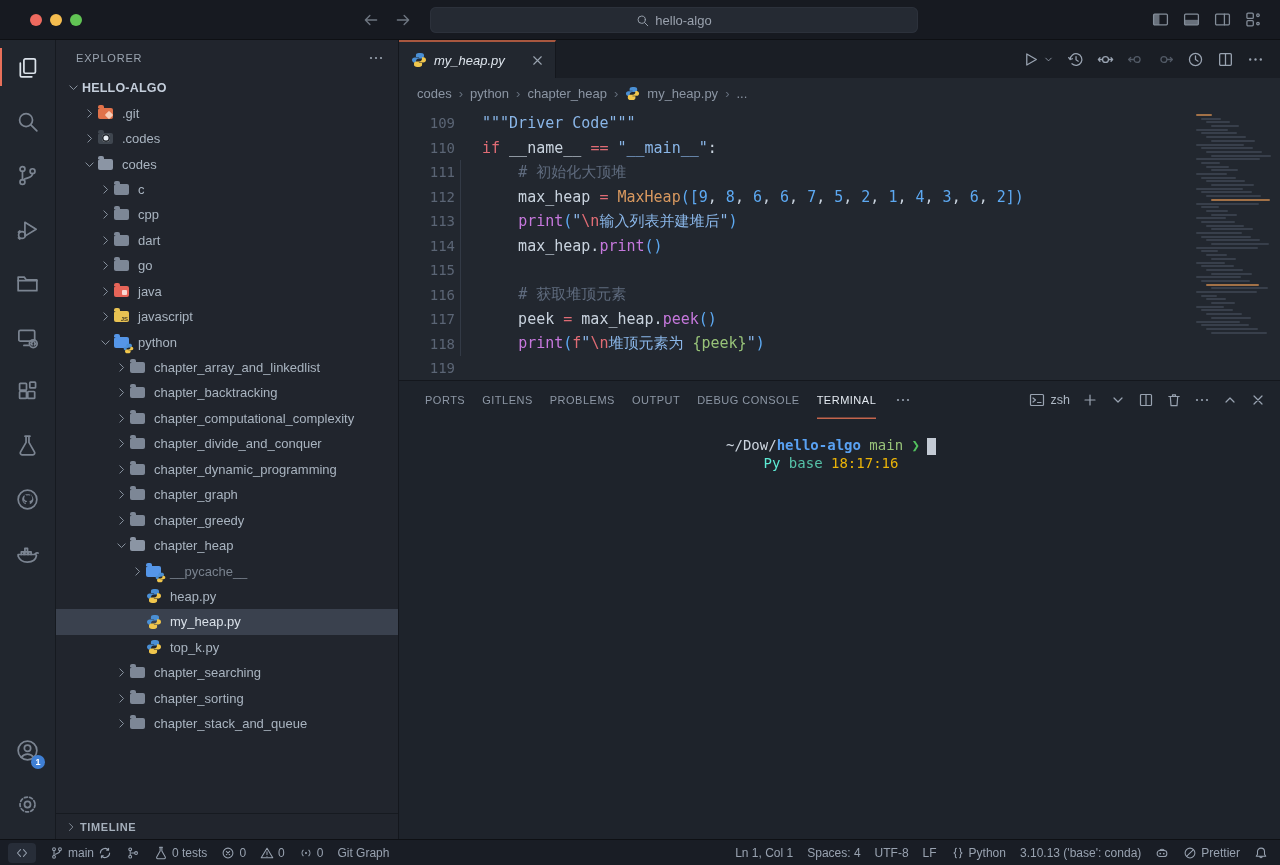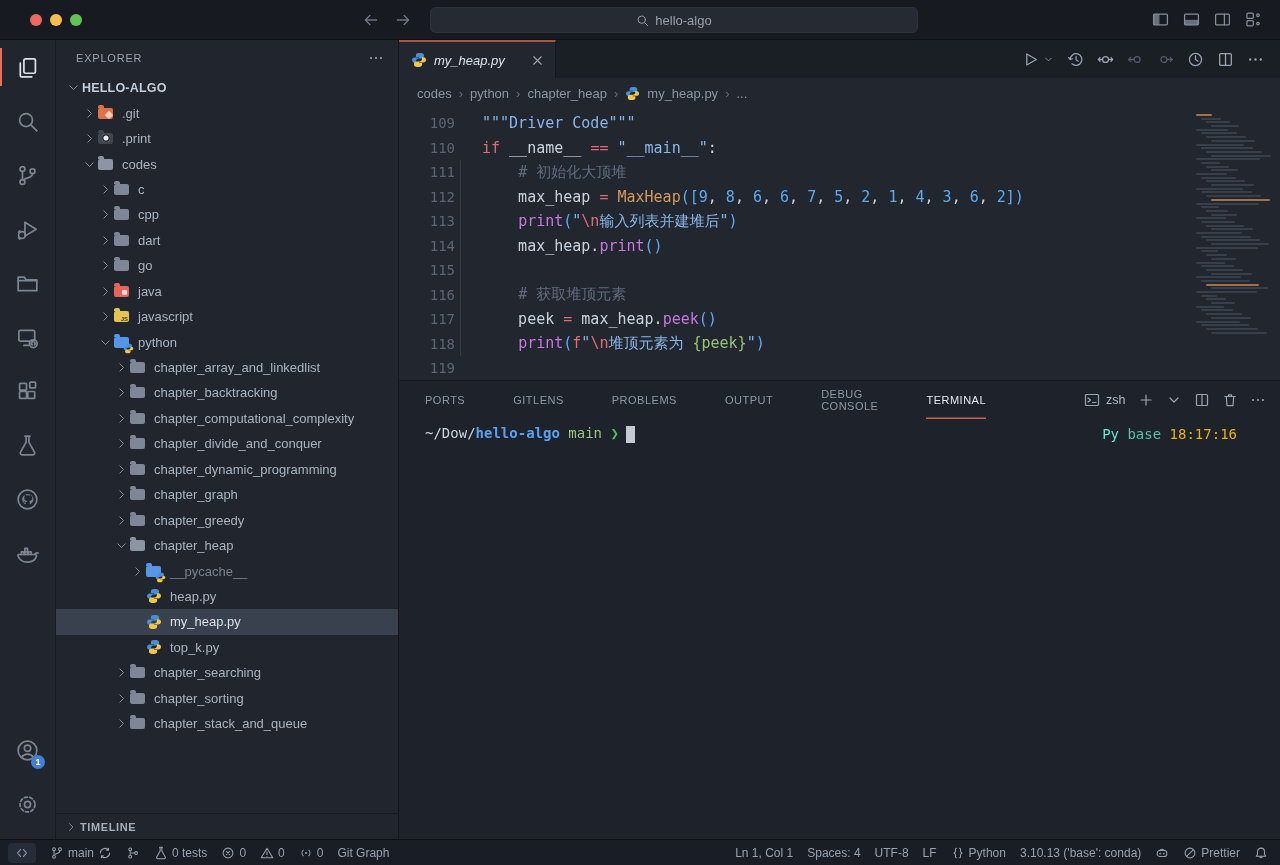--- a/index.html
+++ b/index.html
@@ -100,29 +100,29 @@
   .t-kw{color:#e06c75} .t-op{color:#e06c75} .t-esc{color:#e06c75}
   .t-str{color:#8ab6e8} .t-com{color:#5f6b7e} .t-fn{color:#d8985f}
   .t-meth{color:#c678dd} .t-num{color:#5da9f2} .t-brk{color:#5da9f2}
   .t-pln{color:#c9d3de} .t-expr{color:#98c379}
   .minimap { position:absolute; top:6px; right:12px; width:72px; }
   .mml { height:2px; margin-bottom:1.7px; background:#4b5462; opacity:.55; border-radius:1px; }
   .mml.o { background:#b07a4a; opacity:.9; }
 
   
   .panel { flex:1; background:#1e232b; border-top:1px solid #14171d; display:flex; flex-direction:column; min-height:0; }
-  .panel-tabs { height:38px; flex:0 0 38px; display:flex; align-items:center; padding-left:26px; gap:48px; }
+  .panel-tabs { height:38px; flex:0 0 38px; display:flex; align-items:center; padding-left:26px; gap:17px; }
   .ptab { font-size:11px; letter-spacing:.5px; color:#8d97a5; height:100%; display:flex; align-items:center; cursor:pointer; }
   .ptab.active { color:#e4eaf1; box-shadow:inset 0 -1.5px 0 #c4654d; }
   .ptab-more { color:#99a3b1; width:16px; height:16px; margin-left:2px; cursor:pointer;}
   .panel-controls { margin-left:auto; display:flex; align-items:center; gap:12px; padding-right:14px; color:#99a3b1; }
   .panel-controls .ic { width:16px; height:16px; cursor:pointer; }
   .shell-label { font-size:12.5px; color:#aeb8c4; margin-left:-6px; }
   .term-body { flex:1; font-family:"DejaVu Sans Mono", monospace; font-size:14px; }
-  .term-line { margin-top:6px; padding:0 43px 0 26px; display:flex; justify-content:space-between; align-items:center; }
+  .term-line { margin-top:18px; padding:0 43px 0 26px; display:flex; justify-content:space-between; align-items:center;flex-direction:column; }
   .t-path{color:#ccd4de} .t-dir{color:#59a1f2;font-weight:bold} .t-branch{color:#98c379}
   .t-arrow{color:#53c15e;font-weight:bold}
   .cursor { display:inline-block; width:9px; height:17px; background:#c3cad4; margin-left:7px; vertical-align:middle; }
   .r-py{color:#5eead4} .r-env{color:#56c2a8} .r-time{color:#eab308}
 
   
   .statusbar { height:26px; flex:0 0 26px; background:#191d25; border-top:1px solid #0e1014; display:flex;
     align-items:center; justify-content:space-between; color:#98a2b0; font-size:12px; padding:0 12px 0 8px; }
   .sb-group { display:flex; align-items:center; gap:14px; }
   .sb-item { display:flex; align-items:center; gap:4px; cursor:pointer; white-space:nowrap; }
@@ -347,21 +347,21 @@
             <span class="chev">
               <span class="ic">
                 <svg viewBox="0 0 16 16">
                   <path d="M6 3.5L10.5 8 6 12.5"></path>
                 </svg>
               </span>
             </span>
             <span class="ticon">
               <span class="fold f-gh"></span>
             </span>
-            <span class="tlabel">.print</span>
+            <span class="tlabel">.codes</span>
           </div>
           <div class="trow" style="padding-left:24px">
             <span class="chev rot90">
               <span class="ic">
                 <svg viewBox="0 0 16 16">
                   <path d="M6 3.5L10.5 8 6 12.5"></path>
                 </svg>
               </span>
             </span>
             <span class="ticon">

